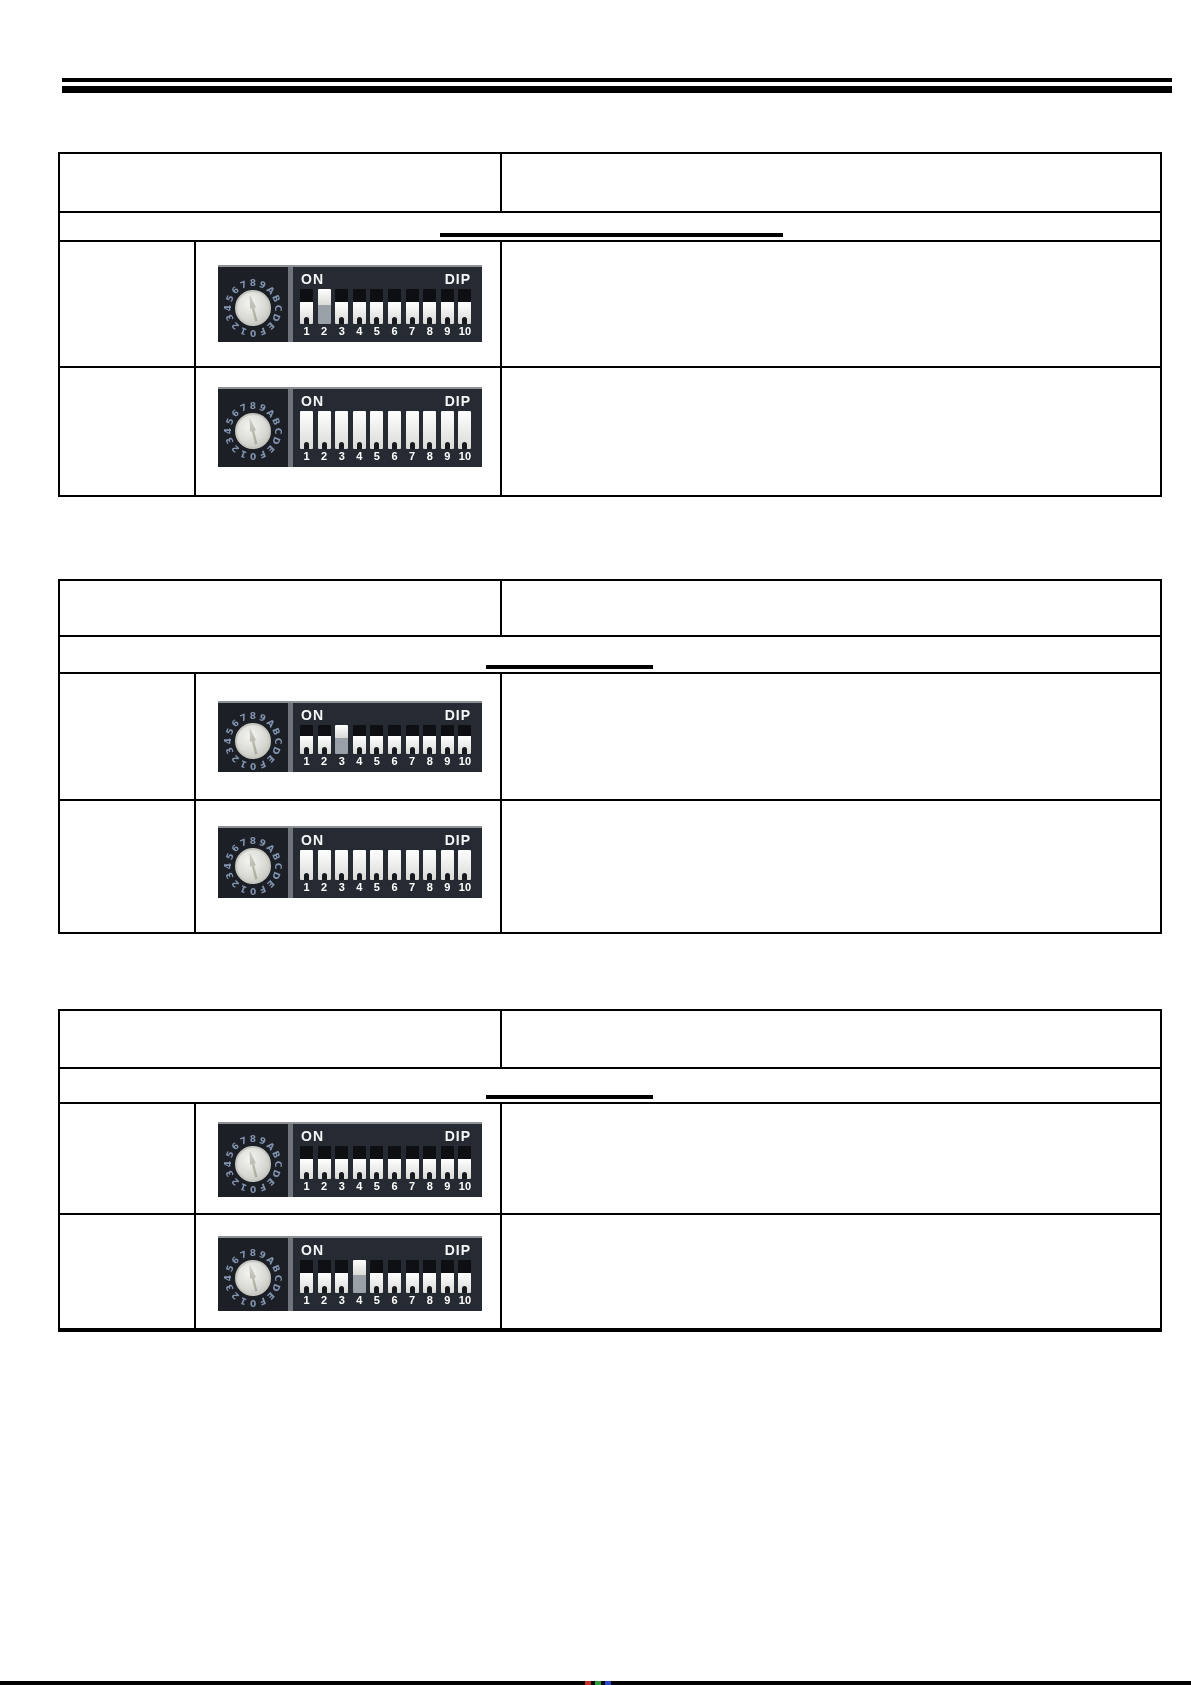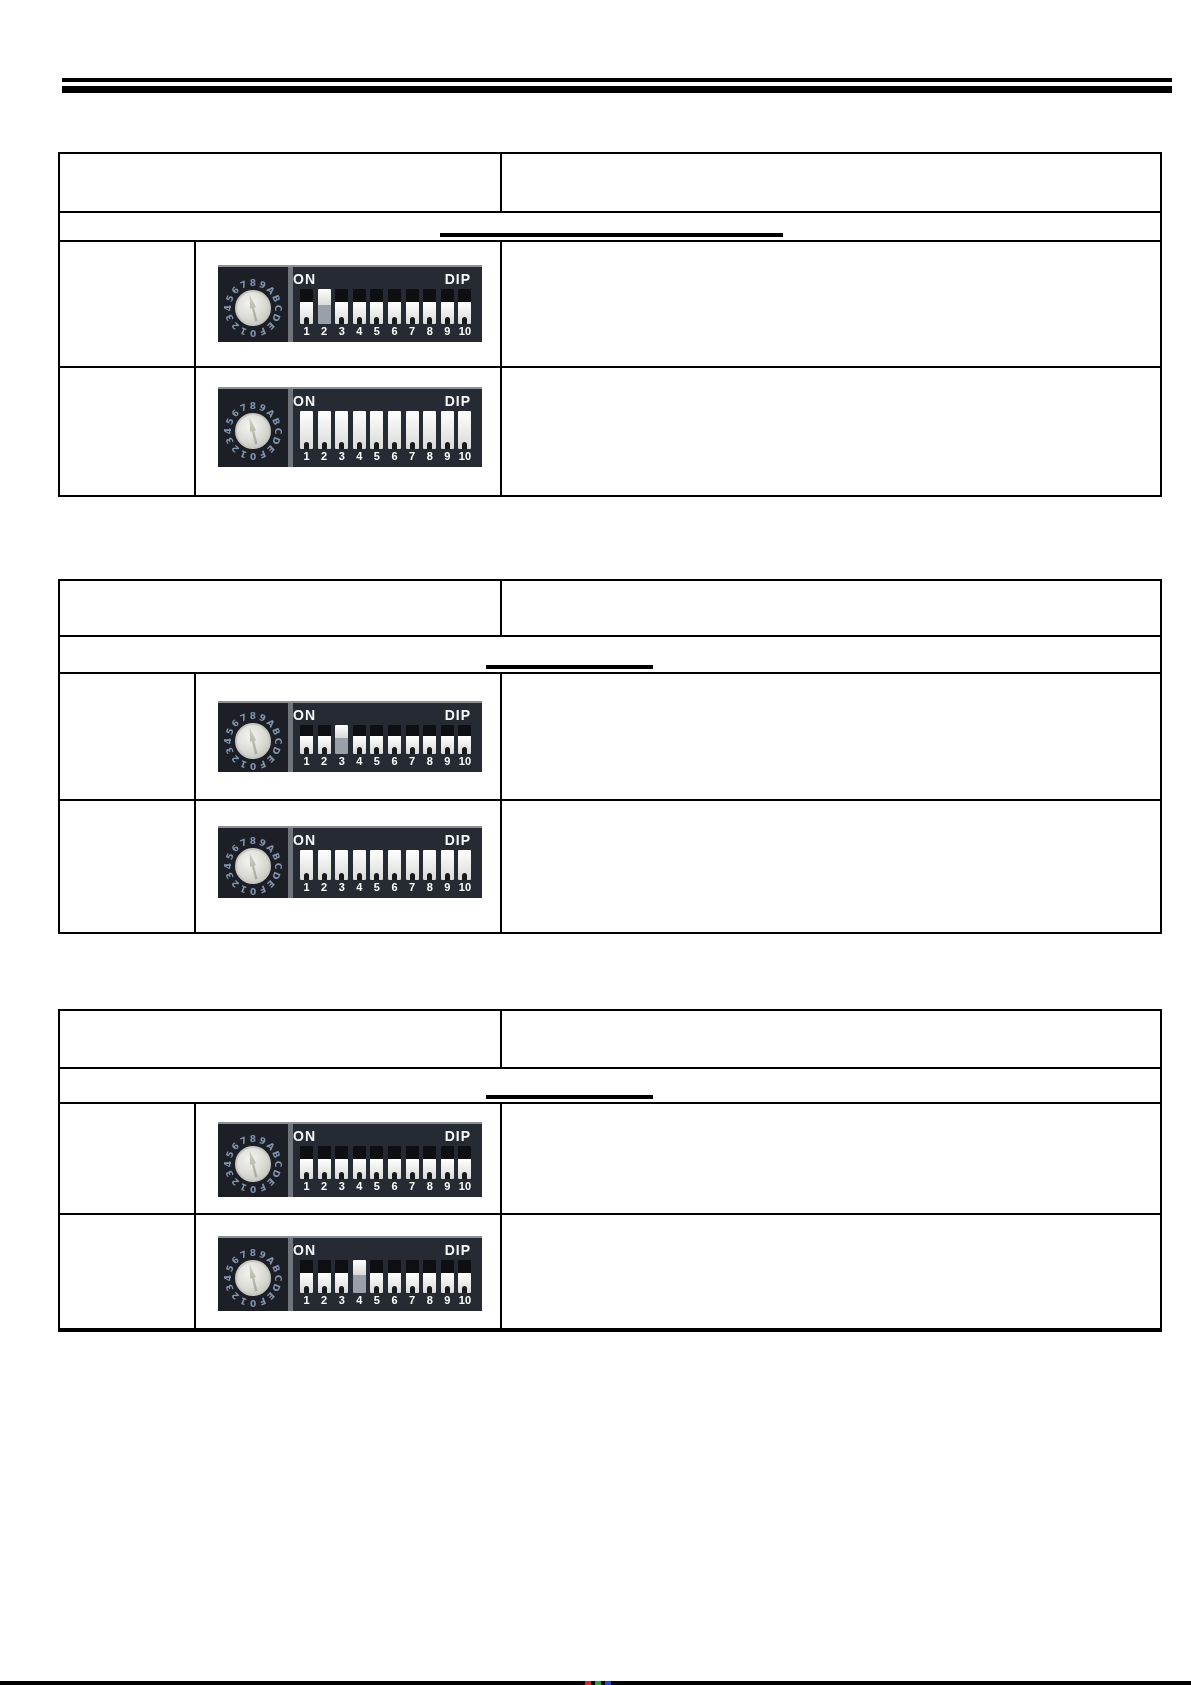--- a/index.html
+++ b/index.html
@@ -14,21 +14,21 @@
   .hcell-left{position:absolute;left:0;top:0;bottom:0;border-right:2px solid #000;}
   .cell-1{position:absolute;left:0;top:0;bottom:0;border-right:2px solid #000;}
   .cell-2{position:absolute;top:0;bottom:0;border-right:2px solid #000;}
   .blank-underline{position:absolute;background:#000;height:4px;}
   
   .photo{position:absolute;background:#23272e;overflow:hidden;border-top:2px solid #8d9196;}
   .rotary{position:absolute;left:0;top:0;bottom:0;width:70px;background:#1c2026;overflow:hidden;}
   .sep{position:absolute;left:70px;top:0;bottom:0;width:5px;background:#6f747b;}
   .block{position:absolute;left:75px;top:0;bottom:0;right:0;background:#262b33;}
   .onlab,.diplab{position:absolute;top:4px;color:#f5f6f8;font-weight:700;font-size:14px;letter-spacing:1px;}
-  .onlab{left:0;}
+  .onlab{left:8px;}
   .diplab{right:11px;}
   .slot{position:absolute;width:13px;background:#0d0f13;border-radius:1px;overflow:hidden;}
   .act{position:absolute;left:0;right:0;background:linear-gradient(#ffffff,#d9d9d6);}
   .act.down{bottom:0;height:62%;}
   .act.up{top:0;height:46%;}
   .act.full{top:0;bottom:0;height:auto;}
   .recess{position:absolute;left:0;right:0;bottom:0;height:54%;background:#9aa0a7;}
   .notch{position:absolute;left:50%;bottom:-1px;width:5px;height:8px;margin-left:-2.5px;
          background:#171a1f;border-radius:3px 3px 0 0;}
   .num{position:absolute;width:20px;text-align:center;color:#fff;font-weight:700;font-size:11px;}

